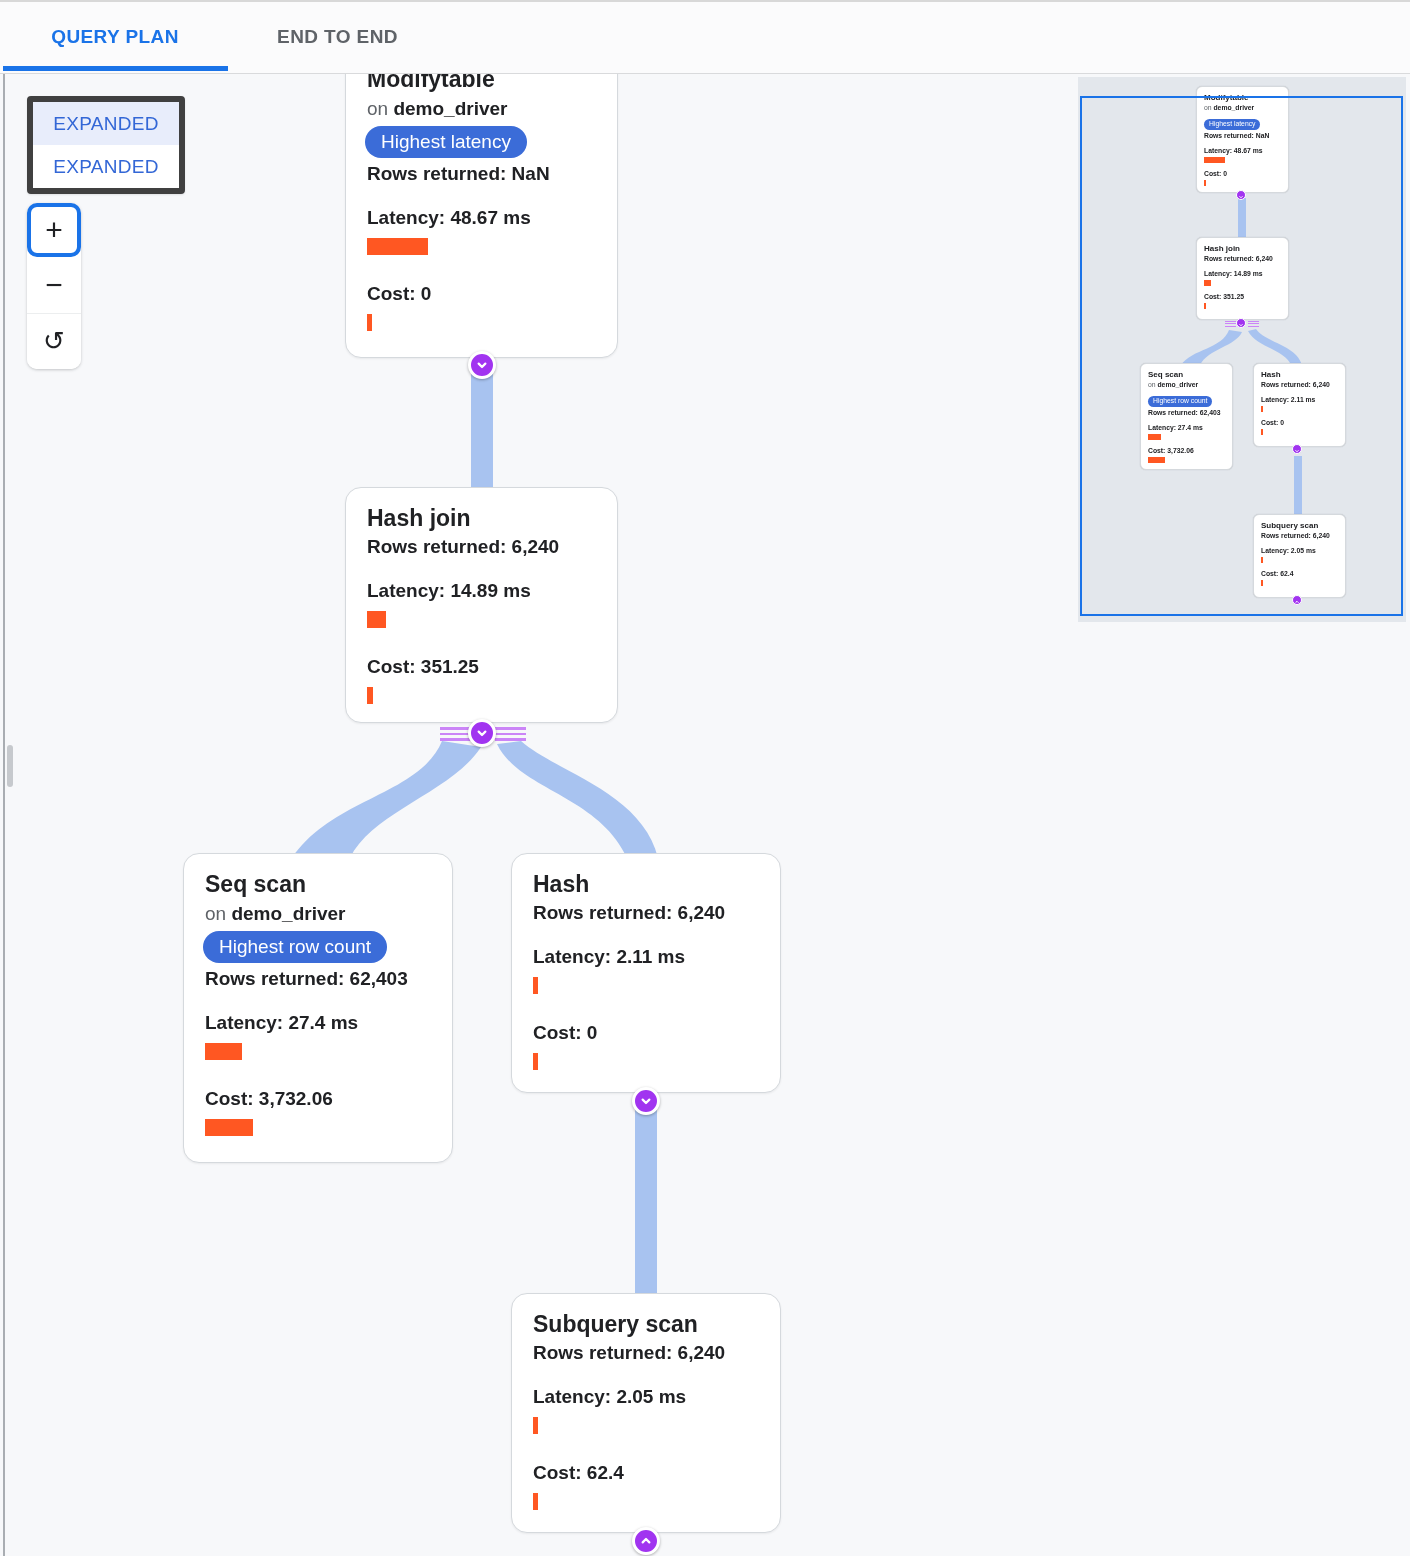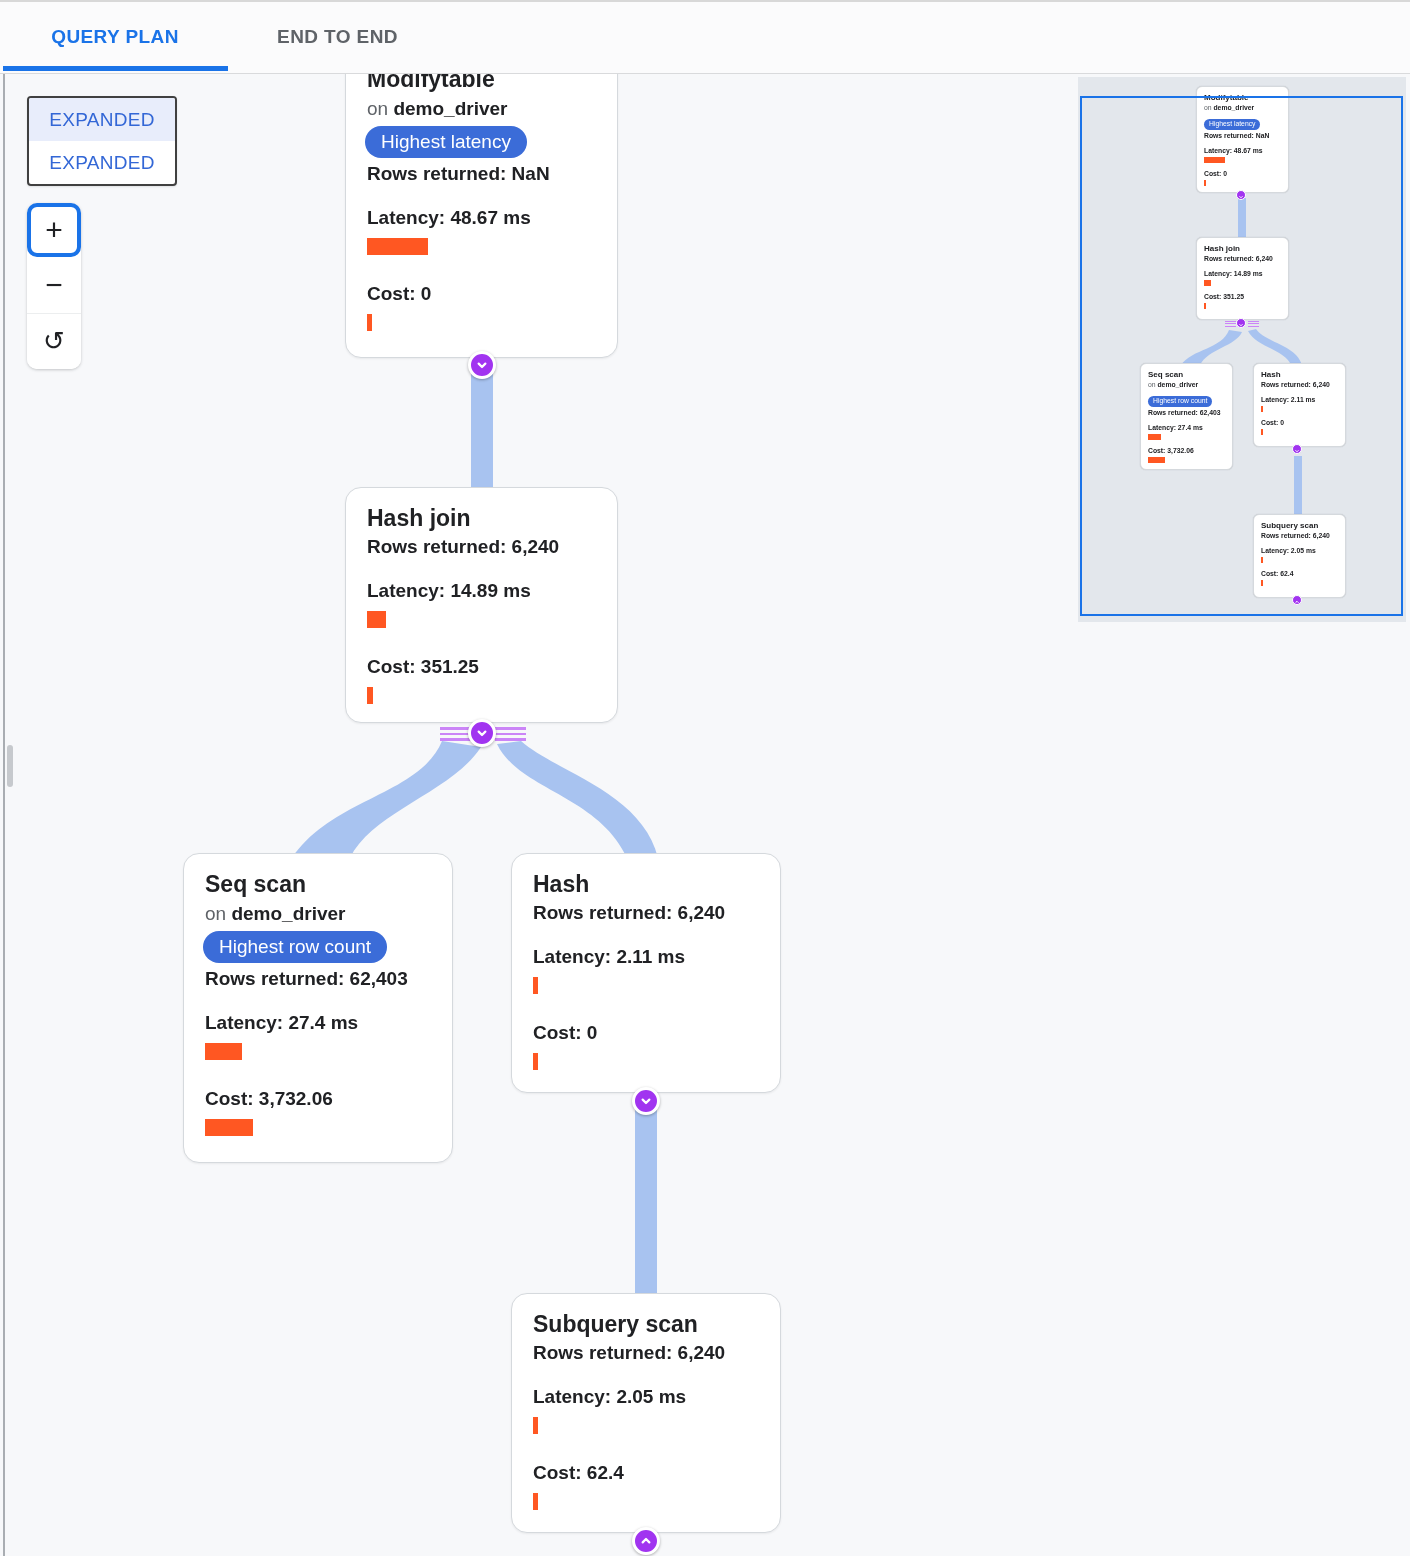--- a/index.html
+++ b/index.html
@@ -21,21 +21,21 @@
   }
   .tab-queryplan{left:30px;width:170px;color:#1a73e8;}
   .tab-endtoend{left:255px;width:165px;color:#5f6368;}
   .tab-underline{position:absolute;left:3px;top:64px;width:225px;height:5px;background:#1a73e8;}
   
   .left-edge{position:absolute;left:3px;top:71px;width:2px;height:1485px;background:#a9adb2;z-index:6;}
   .v-scroll-thumb{position:absolute;left:7px;top:745px;width:6px;height:42px;border-radius:3px;background:#c6c9cd;z-index:6;}
   
   .view-toggle{
     position:absolute;left:27px;top:96px;width:146px;z-index:7;
-    background:#fff;border:2px solid #404040;border-radius:4px;
+    background:#fff;border:6px solid #404040;border-radius:4px;
     box-shadow:0 1px 2px rgba(60,64,67,.12);overflow:hidden;
   }
   .view-option{
     height:43px;display:flex;align-items:center;justify-content:center;
     font-size:19px;font-weight:500;color:#3367d6;letter-spacing:.3px;cursor:pointer;
   }
   .view-option.selected{background:#e8edfb;}
   
   .zoom-controls{
     position:absolute;left:27px;top:203px;width:54px;z-index:7;

